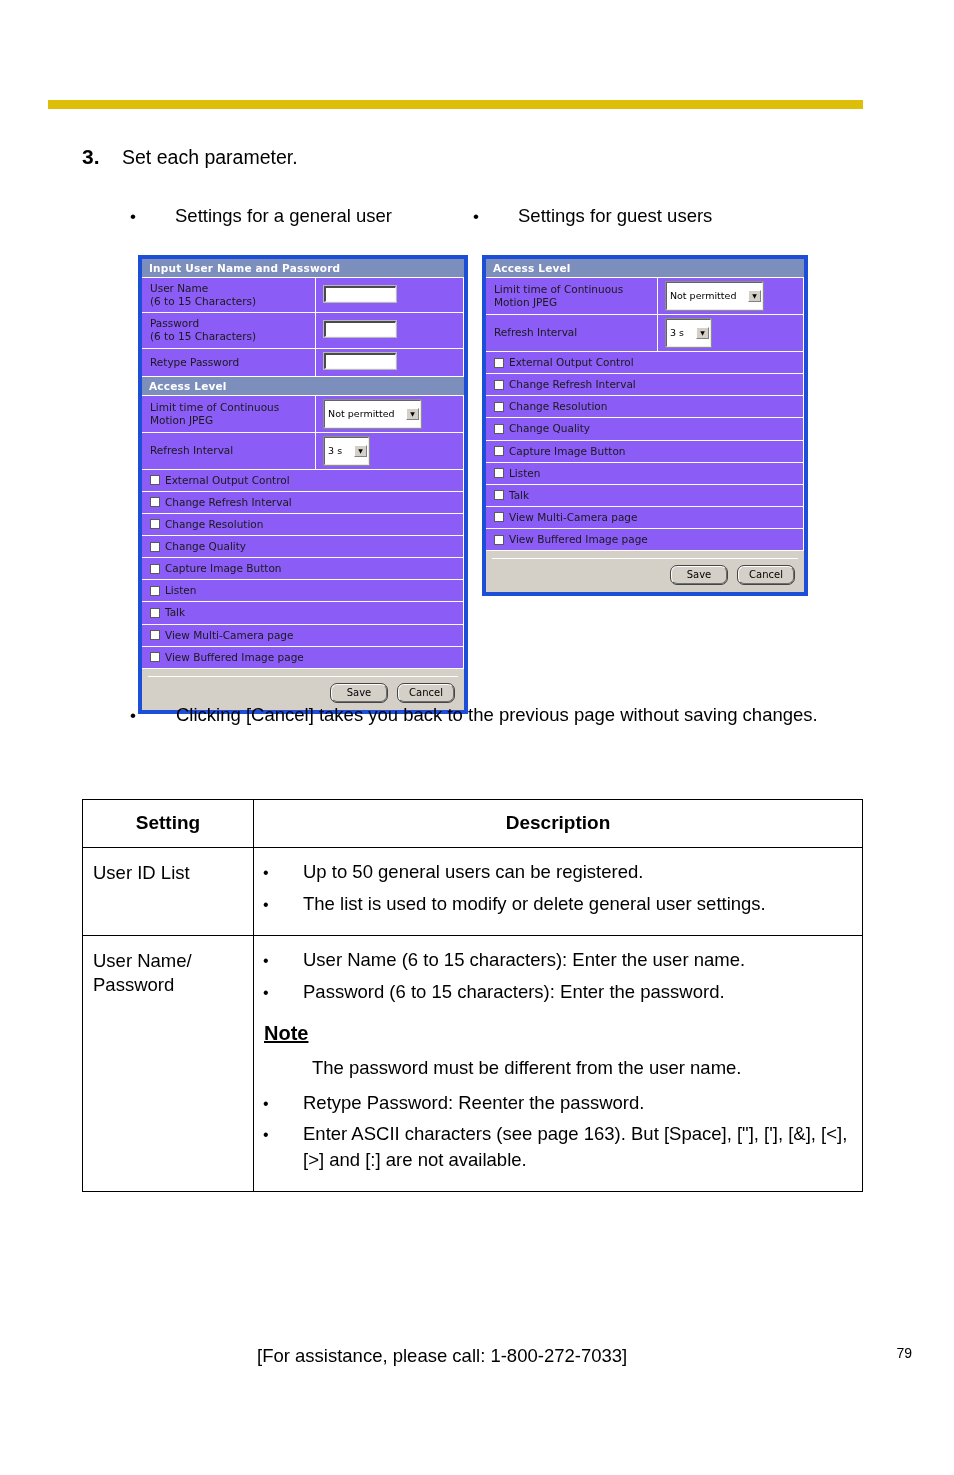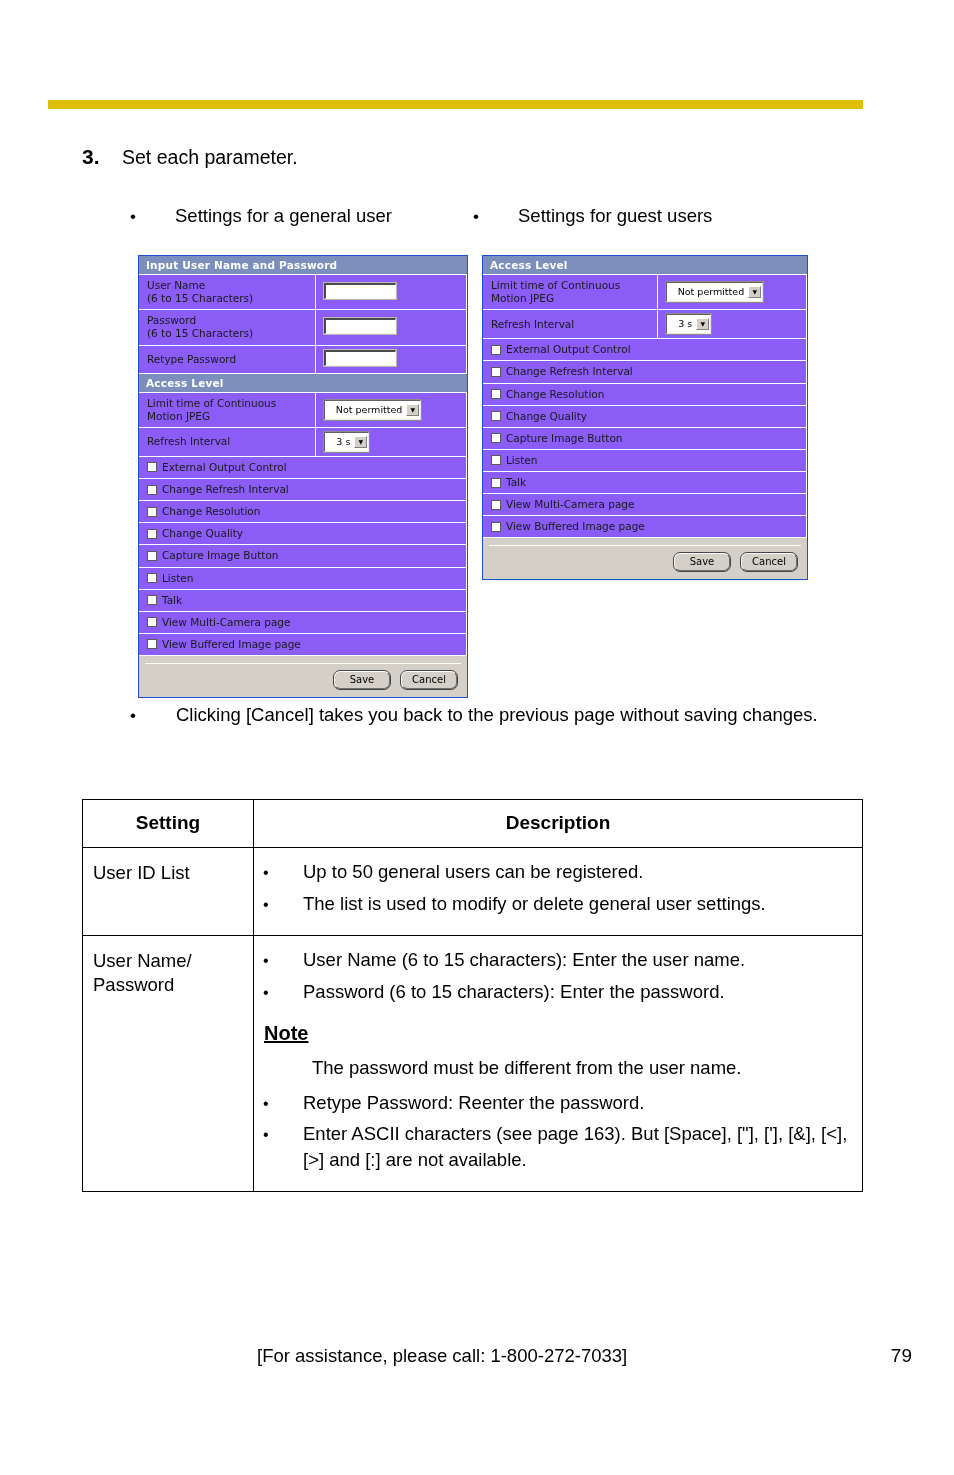--- a/index.html
+++ b/index.html
@@ -51,21 +51,21 @@
     position: absolute; left: 473px; top: 205px;
     display: flex; align-items: baseline;
   }
   .cap-bullet { font-size: 17px; width: 45px; }
   .cap-text { font-size: 18.5px; }
 
   
   .shot {
     position: absolute;
     background: #d4d0c8;
-    border: 1px solid #1d4ed8;
+    border: 4px solid #1d4ed8;
     font-family: "DejaVu Sans", sans-serif;
   }
   .shot-left  { left: 138px; top: 255px; width: 330px; }
   .shot-right { left: 482px; top: 255px; width: 326px; }
 
   .sec-head {
     background: #7b8ebc;
     color: #ffffff;
     font-size: 10.5px;
     font-weight: bold;
@@ -99,31 +99,30 @@
     border-top: 2px solid #4a4a4a;
     border-left: 2px solid #4a4a4a;
     border-right: 1px solid #f4f4f4;
     border-bottom: 1px solid #f4f4f4;
     outline: 1px solid #b9b9b9;
   }
 
   .sel {
     display: inline-flex;
     align-items: center;
-    height: 20px;
+    height: 28px;
     background: #ffffff;
     border-top: 1px solid #636363;
     border-left: 1px solid #636363;
     border-right: 1px solid #e8e8e8;
     border-bottom: 1px solid #e8e8e8;
     outline: 1px solid #8c8c8c;
     font-size: 9.5px;
     padding-left: 3px;
     color: #000;
-    text-align: right;
   }
   .sel .sel-val { white-space: nowrap; }
   .sel .arrow {
     width: 13px; height: 12px;
     margin-left: 4px; margin-right: 1px;
     background: #d4d0c8;
     border-top: 1px solid #ffffff;
     border-left: 1px solid #ffffff;
     border-right: 1px solid #808080;
     border-bottom: 1px solid #808080;
@@ -219,21 +218,21 @@
   }
   .note-body { margin: 0 0 9px 58px; line-height: 1.38; }
 
   
   .footer {
     position: absolute;
     left: 82px; top: 1345px; width: 830px;
     display: flex; justify-content: space-between; align-items: flex-start;
   }
   .footer-left { font-size: 18.5px; padding-left: 175px; }
-  .footer-page { font-size: 19px; }
+  .footer-page { font-size: 14px; }
 </style>
 </head>
 <body>
 
 <div class="page-header">
   <div class="header-rule"></div>
 </div>
 
 <div class="step-row">
   <span class="step-num">3.</span>

